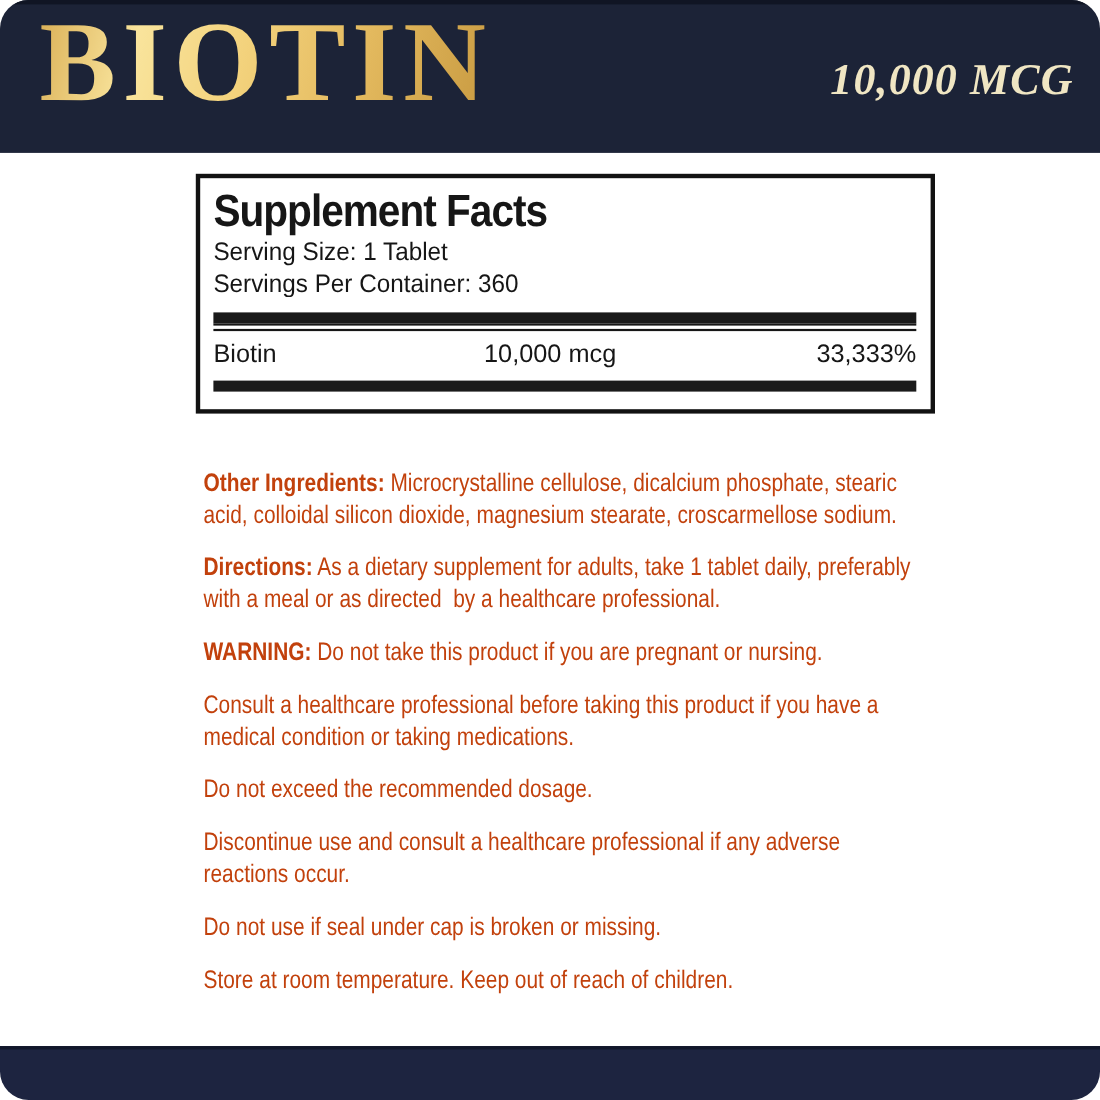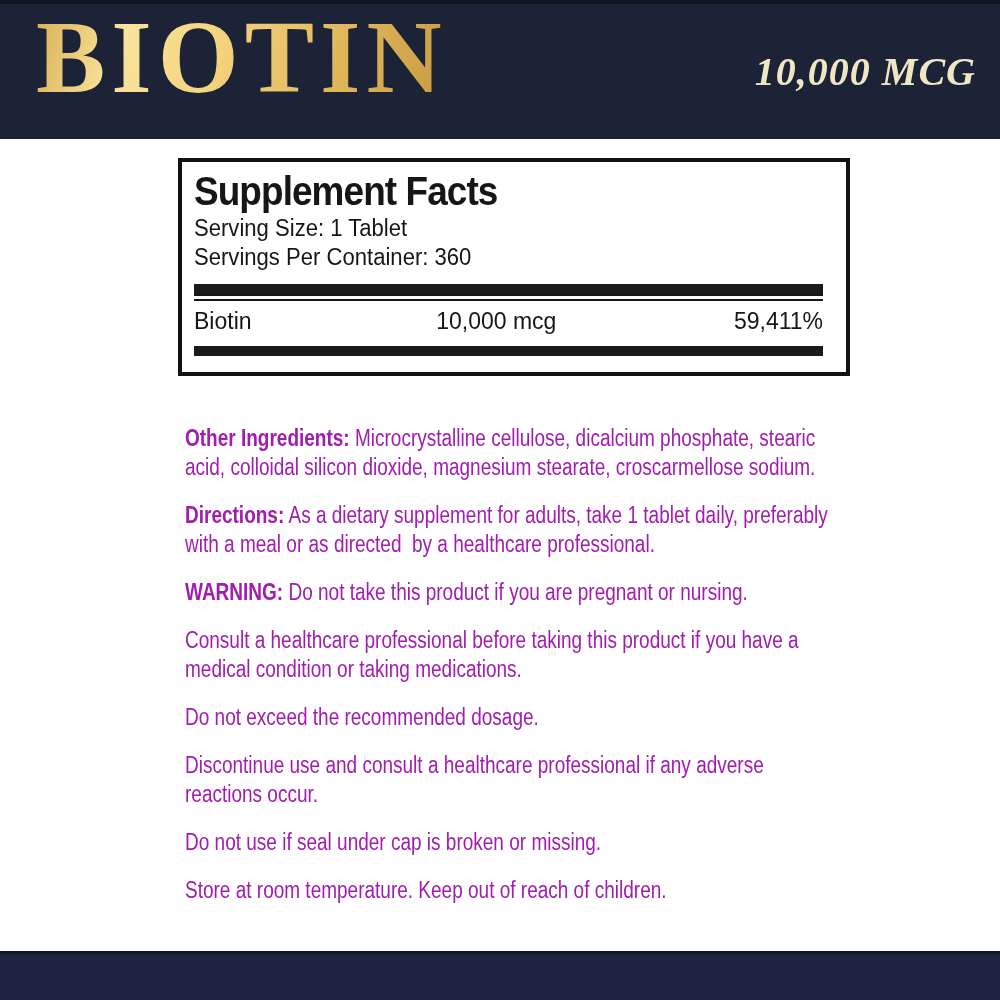--- a/index.html
+++ b/index.html
@@ -1,19 +1,20 @@
 <!DOCTYPE html>
 <html><head>
 <meta charset="utf-8">
 <style>
   html,body { margin:0; padding:0; background:#ffffff; }
   .page {
     position:relative; width:1000px; height:1000px;
     background:#ffffff; overflow:hidden;
     font-family:"Liberation Sans", sans-serif;
+    border-radius:26px;
   }
 
   
   .header {
     position:absolute; left:0; top:0; width:1000px; height:139px;
     background:#1c2337;
     border-top:4px solid #101524;
     box-sizing:border-box;
   }
   .brand {
@@ -30,21 +31,21 @@
     font-style:italic; font-weight:bold; font-size:40px;
     color:#f0e6c3; letter-spacing:1px;
   }
 
   
   .facts {
     position:absolute; left:178px; top:158px; width:672px;
     box-sizing:border-box;
     border:4px solid #121212;
     background:#ffffff; color:#161616;
-    padding:6px 23px 16px 12px;
+    padding:6px 13px 16px 12px;
   }
   .facts-title {
     font-size:41px; font-weight:bold; line-height:46px;
     letter-spacing:-1px; white-space:nowrap;
     transform:scaleX(0.90); transform-origin:0 50%;
   }
   .facts-line {
     font-size:23px; line-height:29px; white-space:nowrap;
     transform:scaleX(0.96); transform-origin:0 50%;
   }
@@ -60,21 +61,21 @@
   .facts-datarow {
     position:relative; display:flex; align-items:baseline;
     font-size:23px; line-height:23px; padding:9px 0 13px 0;
   }
   .cell-amount { position:absolute; left:38.5%; }
   .cell-dv { margin-left:auto; }
 
   
   .copy {
     position:absolute; left:185px; top:409px; width:660px;
-    color:#a21caf;
+    color:#c2410c;
   }
   .para {
     width:796px;
     transform:scaleX(0.826); transform-origin:0 0;
     font-size:23px; line-height:29px;
     margin:0 0 19px 0;
     white-space:pre-wrap;
   }
   .para.first { margin-top:15px; }
   .b { font-weight:bold; }
@@ -101,21 +102,21 @@
     <div class="facts-line">Servings Per Container: 360</div>
 
     <div class="bar-thick"></div>
 
 
     <div class="rule-double"></div>
 
     <div class="facts-datarow">
       <span>Biotin</span>
       <span class="cell-amount">10,000 mcg</span>
-      <span class="cell-dv">59,411%</span>
+      <span class="cell-dv">33,333%</span>
     </div>
 
     <div class="bar-thick" style="margin-top:0;"></div>
   </div>
 
   <div class="copy">
     <p class="para first"><span class="b">Other Ingredients:</span><span> Microcrystalline cellulose, dicalcium phosphate, stearic acid, colloidal silicon dioxide, magnesium stearate, croscarmellose sodium.</span></p>
 
     <p class="para"><span class="b">Directions:</span><span> As a dietary supplement for adults, take 1 tablet daily, preferably with a meal or as directed  by a healthcare professional.</span></p>
 

